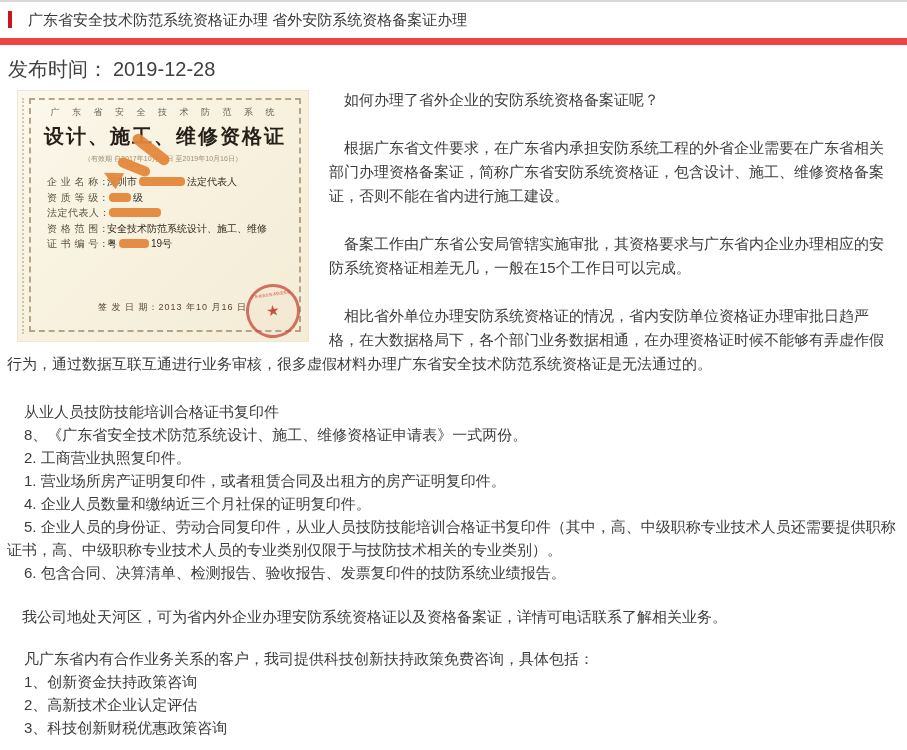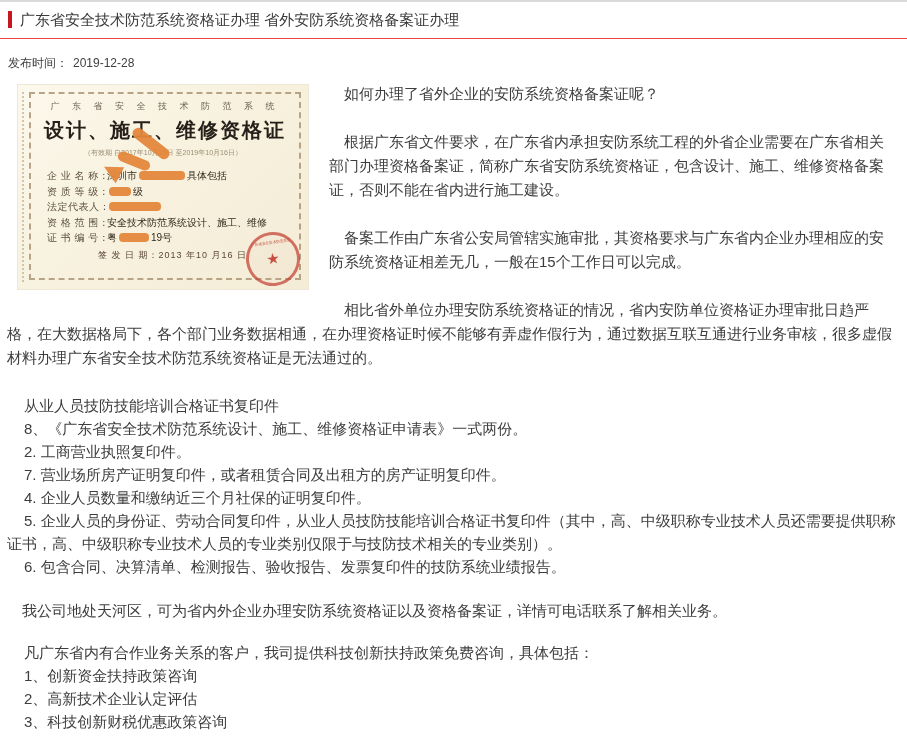--- a/index.html
+++ b/index.html
@@ -5,42 +5,42 @@
   * { box-sizing: border-box; }
   html,body { margin:0; padding:0; background:#fff; }
   body {
     width:907px; height:750px; overflow:hidden;
     font-family:"Liberation Sans","DejaVu Sans",sans-serif;
     color:#3d3d3d;
   }
   .page { width:907px; height:750px; border-top:2px solid #d9d9d9; background:#fff; }
 
   
-  .article-header { position:relative; padding:9px 10px 9px 20px; border-bottom:1px solid #ef4444; }
+  .article-header { position:relative; padding:9px 10px 9px 28px; border-bottom:7px solid #ef4444; }
   .accent-bar { position:absolute; left:8px; top:9px; width:4px; height:17px; background:#c9161e; }
   .page-title { margin:0; font-size:15px; font-weight:400; color:#3a3a3a; line-height:18px; }
 
   
-  .meta { margin:15px 0 0 8px; font-size:12px; color:#404040; line-height:18px; }
+  .meta { margin:15px 0 0 8px; font-size:20px; color:#404040; line-height:18px; }
   .meta .date { margin-left:5px; }
 
   
   .content { margin-top:10px; padding:0 10px 0 7px; font-size:15px; color:#3d3d3d; }
   .content::after { content:""; display:block; clear:both; }
 
   p.para { margin:0 0 24px 0; line-height:24px; text-indent:15px; }
   .materials { margin:0 0 21px 0; }
   .materials p, .consult p { margin:0; line-height:23px; text-indent:17px; }
   .office-note { margin:0 0 18px 0; line-height:24px; text-indent:15px; }
   .consult { margin:0; }
 
   
   .certificate {
     float:left; position:relative;
-    width:292px; height:206px;
+    width:292px; height:252px;
     margin:2px 20px 10px 10px;
     background:linear-gradient(135deg,#fcf8ec 0%, #f8f2e0 40%, #f4ecd6 100%);
     box-shadow:0 0 0 1px #eee7d5 inset;
   }
   .cert-frame {
     position:absolute; left:12px; right:8px; top:8px; bottom:10px;
     border:2px dashed #a28a68; opacity:.75; pointer-events:none;
   }
   .cert-spine {
     position:absolute; left:5px; top:8px; bottom:8px; width:3px;
@@ -119,21 +119,21 @@
 
     <figure class="certificate">
       <div class="cert-spine"></div>
       <div class="cert-frame"></div>
       <div class="cert-sys">广 东 省 安 全 技 术 防 范 系 统</div>
       <div class="cert-main">设计、施工、维修资格证</div>
       <div class="cert-valid">（有效期 自2017年10月16日 至2019年10月16日）</div>
 
       <div class="cert-fields">
         <div class="cf">
-          <span class="cl">企 业 名 称：</span><span class="cv">深圳市</span><span class="redact w46"></span><span class="cv">具体包括</span>
+          <span class="cl">企 业 名 称：</span><span class="cv">深圳市</span><span class="redact w46"></span><span class="cv">法定代表人</span>
         </div>
         <div class="cf">
           <span class="cl">资 质 等 级：</span><span class="cv"></span><span class="redact w22"></span><span class="cv">级</span>
         </div>
         <div class="cf">
           <span class="cl">法定代表人：</span><span class="cv"></span><span class="redact w52"></span><span class="cv"></span>
         </div>
         <div class="cf">
           <span class="cl">资 格 范 围：</span><span class="cv">安全技术防范系统设计、施工、维修</span><span class="cv"></span>
         </div>
@@ -158,21 +158,21 @@
 
     <p class="para">如何办理了省外企业的安防系统资格备案证呢？</p>
     <p class="para">根据广东省文件要求，在广东省内承担安防系统工程的外省企业需要在广东省相关部门办理资格备案证，简称广东省安防系统资格证，包含设计、施工、维修资格备案证，否则不能在省内进行施工建设。</p>
     <p class="para">备案工作由广东省公安局管辖实施审批，其资格要求与广东省内企业办理相应的安防系统资格证相差无几，一般在15个工作日可以完成。</p>
     <p class="para">相比省外单位办理安防系统资格证的情况，省内安防单位资格证办理审批日趋严格，在大数据格局下，各个部门业务数据相通，在办理资格证时候不能够有弄虚作假行为，通过数据互联互通进行业务审核，很多虚假材料办理广东省安全技术防范系统资格证是无法通过的。</p>
 
     <section class="materials">
       <p>从业人员技防技能培训合格证书复印件</p>
       <p>8、《广东省安全技术防范系统设计、施工、维修资格证申请表》一式两份。</p>
       <p>2. 工商营业执照复印件。</p>
-      <p>7. 营业场所房产证明复印件，或者租赁合同及出租方的房产证明复印件。</p>
+      <p>1. 营业场所房产证明复印件，或者租赁合同及出租方的房产证明复印件。</p>
       <p>4. 企业人员数量和缴纳近三个月社保的证明复印件。</p>
       <p>5. 企业人员的身份证、劳动合同复印件，从业人员技防技能培训合格证书复印件（其中，高、中级职称专业技术人员还需要提供职称证书，高、中级职称专业技术人员的专业类别仅限于与技防技术相关的专业类别）。</p>
       <p>6. 包含合同、决算清单、检测报告、验收报告、发票复印件的技防系统业绩报告。</p>
     </section>
 
     <p class="office-note">我公司地处天河区，可为省内外企业办理安防系统资格证以及资格备案证，详情可电话联系了解相关业务。</p>
 
     <section class="consult">
       <p>凡广东省内有合作业务关系的客户，我司提供科技创新扶持政策免费咨询，具体包括：</p>
       <p>1、创新资金扶持政策咨询</p>

